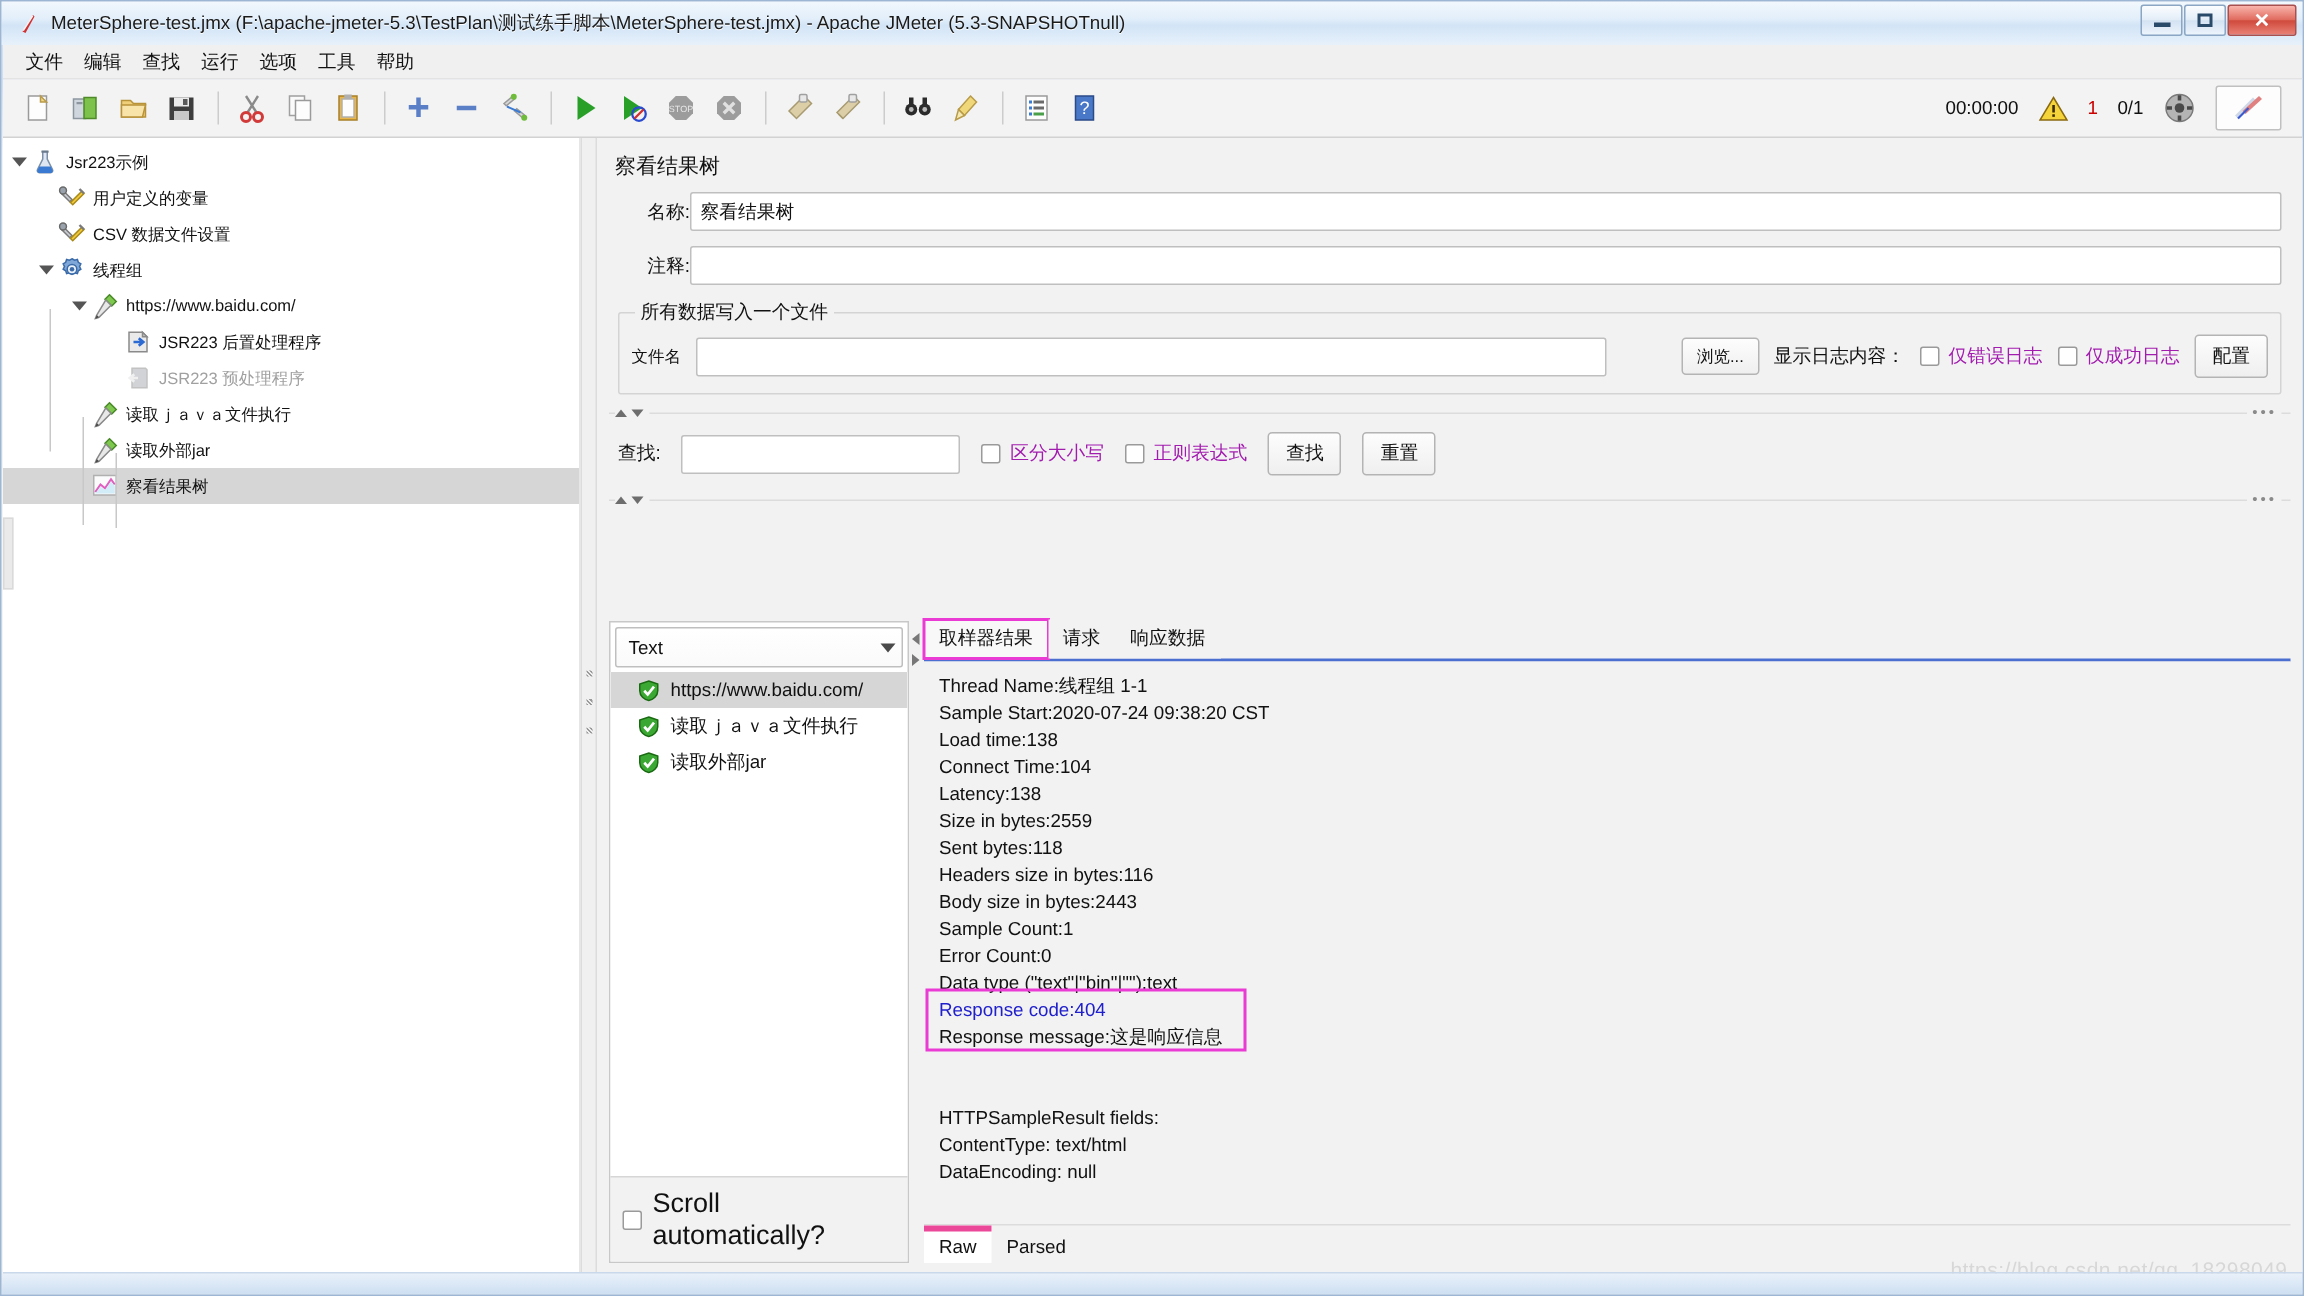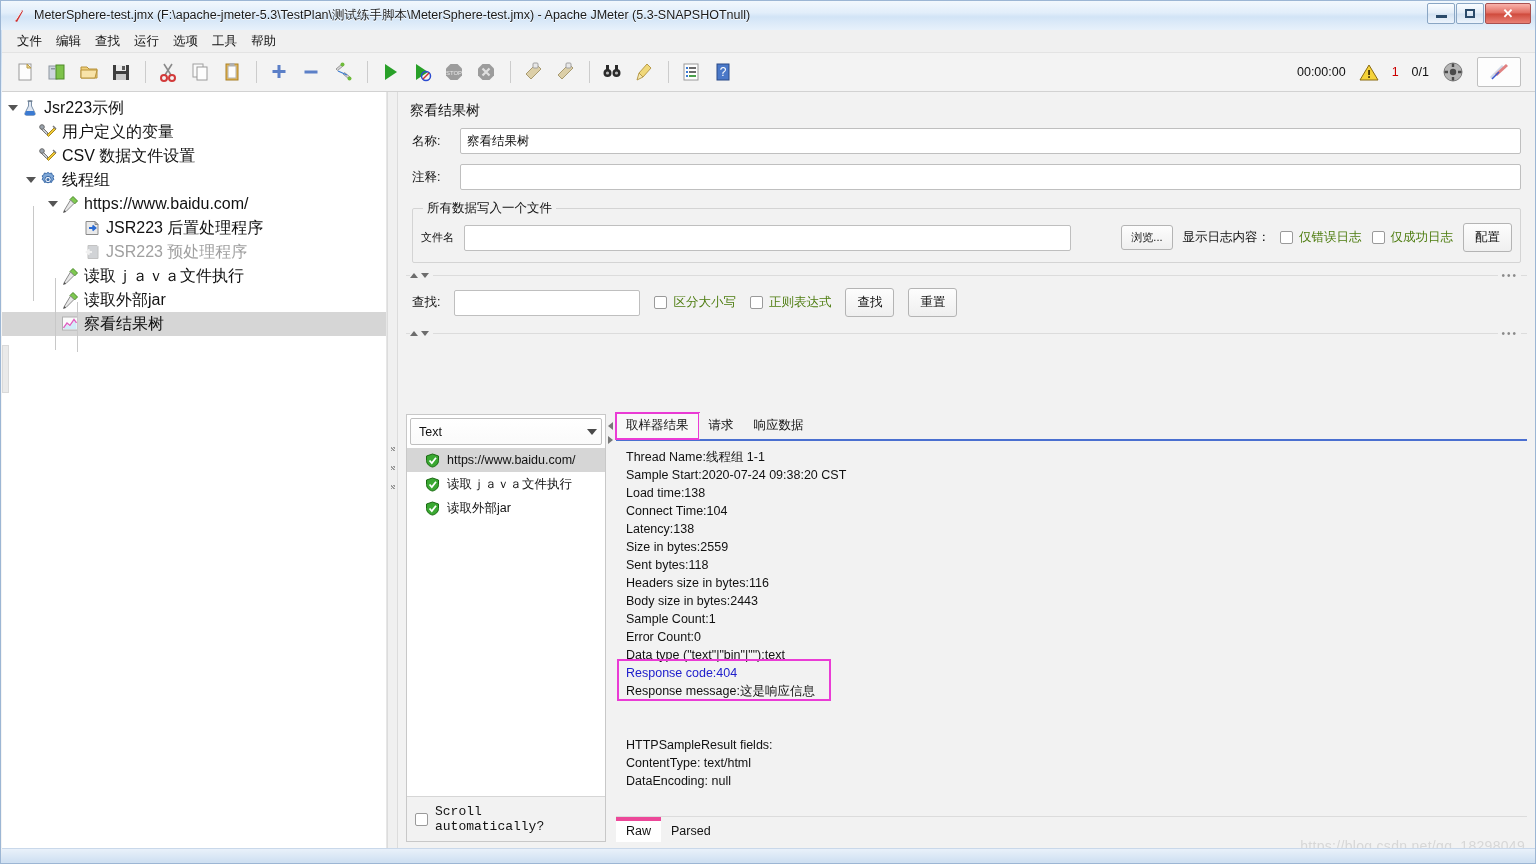--- a/index.html
+++ b/index.html
@@ -126,21 +126,21 @@
     position:absolute; left:396px; top:0; right:0; height:756px;
     background:#f2f2f2;
     overflow:hidden;
   }
   #left-edge-scroll {
     position:absolute; left:0; top:253px; width:7px; height:48px;
     background:#eaeaea; border:1px solid #dadada;
   }
 
   
-  .tree { padding: 4px 0 0 0; font-size: 16px; color:#111;text-align:right; }
+  .tree { padding: 4px 0 0 0; font-size: 11px; color:#111;text-align:right; }
   .tnode {
     display:flex; align-items:center; height:24px; padding-left:4px;
     white-space:nowrap; position:relative;
   }
   .tnode.selected { background:#d6d6d6; }
   .tnode.disabled .tlabel { color:#a0a0a0; }
   .twist {
     width:14px; height:14px; display:inline-flex; align-items:center; justify-content:center;
     flex:0 0 14px;
   }
@@ -157,21 +157,21 @@
   .indent3 { padding-left: 66px; }
   .tree-line {
     position:absolute; width:1px; background:#c8c8c8;
   }
 
   
   .panel-title {
     margin: 10px 0 8px 12px; font-size: 14px; color: #111;
   }
   .form-row { display:flex; align-items:center; margin: 0 14px 10px 14px; }
-  .form-label { font-size:12.5px; color:#111; width:48px; flex:0 0 auto; }
+  .form-label { font-size:12.5px; color:#111; width:48px; flex:0 0 auto;text-align:right; }
   .text-input {
     flex:1 1 auto; height:26px; border:1px solid #bfbfbf; background:#ffffff;
     padding: 2px 6px; font-size:12.5px; color:#111; font-family:"Liberation Sans",sans-serif;
     border-radius:2px;
   }
 
   .fieldset {
     margin: 2px 14px 0 14px; border: 1px solid #d4d4d4; border-radius:2px;
     padding: 4px 8px 10px 8px; position:relative;
   }
@@ -180,21 +180,21 @@
   }
   .file-row { display:flex; align-items:center; gap:10px; margin-top:2px;}
   .file-label { font-size:11px; color:#111; flex:0 0 auto; }
   .btn {
     border:1px solid #b4b4b4; border-radius:3px;
     background: linear-gradient(to bottom,#fdfdfd,#efefef);
     font-size:12.5px; color:#111; padding: 5px 11px; cursor:default;
     font-family:"Liberation Sans",sans-serif;
   }
   .btn.small { padding: 4px 9px; font-size:11px;margin-left:40px; }
-  .chk-wrap { display:flex; align-items:center; gap:6px; font-size:12.5px; color:#4d7c0f;}
+  .chk-wrap { display:flex; align-items:center; gap:6px; font-size:12.5px; color:#a21caf;}
   .chk {
     width:13px; height:13px; border:1px solid #9a9a9a; background:#fff;
     border-radius:2px; display:inline-block; flex:0 0 13px;
   }
 
   
   .collapse-strip {
     display:flex; align-items:center; height:13px; margin: 6px 8px 0 8px;
     position:relative;
   }
@@ -243,21 +243,21 @@
     border-top:6px solid #4a4a4a;
   }
   .slist { flex:1 1 auto; background:#ffffff; overflow:hidden; }
   .slist-item {
     display:flex; align-items:center; gap:7px; height:24px; padding-left:18px;
     font-size:12.5px; color:#111; white-space:nowrap;
   }
   .slist-item.selected { background:#d6d6d6; }
   .scroll-auto {
     border-top:1px solid #d6d6d6; padding:7px 8px; display:flex; align-items:center; gap:7px;
-    font-size:13px; color:#111; background:#f2f2f2;font-family:Liberation Mono, monospace;
+    font-size:18px; color:#111; background:#f2f2f2;
   }
   #list-splitter {
     width:10px; flex:0 0 10px; position:relative; background:#f2f2f2;
   }
   #list-splitter .tri-up, #list-splitter .tri-dn {
     position:absolute; left:2px; width:0;height:0;
   }
   #list-splitter .tri-up {
     top:8px; border-top:4px solid transparent; border-bottom:4px solid transparent;
     border-right:5px solid #777;

